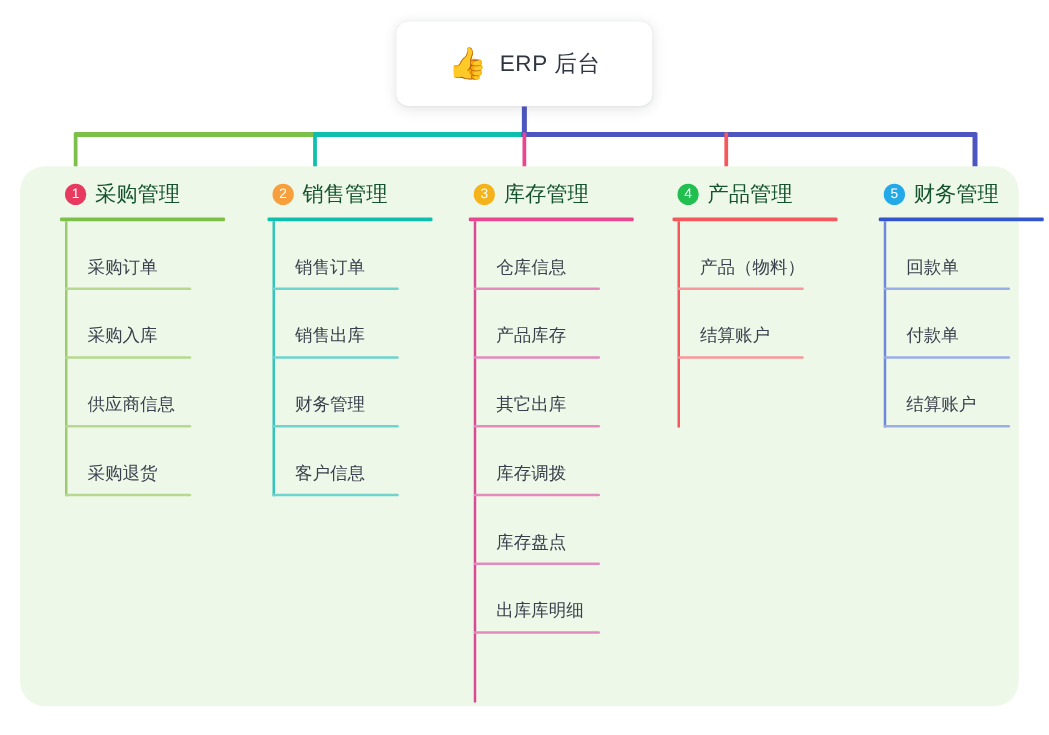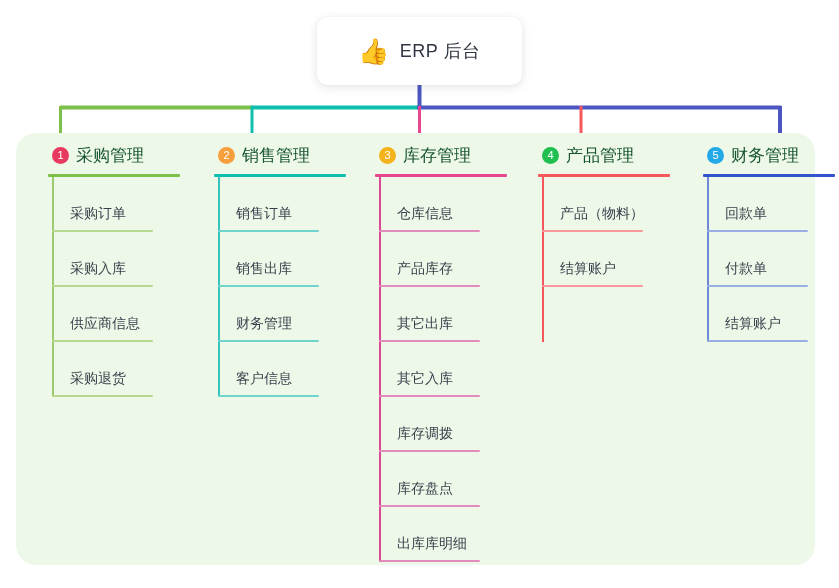--- a/index.html
+++ b/index.html
@@ -251,24 +251,20 @@
           </div>
           <div class="leaf">
             <span class="leaf-text">产品库存</span>
             <div class="leaf-rule" style="background: rgb(227, 139, 189);"></div>
           </div>
           <div class="leaf">
             <span class="leaf-text">其它出库</span>
             <div class="leaf-rule" style="background: rgb(227, 139, 189);"></div>
           </div>
           <div class="leaf">
-            <span class="leaf-text">其它入库</span>
-            <div class="leaf-rule" style="background: rgb(227, 139, 189);"></div>
-          </div>
-          <div class="leaf">
             <span class="leaf-text">库存调拨</span>
             <div class="leaf-rule" style="background: rgb(227, 139, 189);"></div>
           </div>
           <div class="leaf">
             <span class="leaf-text">库存盘点</span>
             <div class="leaf-rule" style="background: rgb(227, 139, 189);"></div>
           </div>
           <div class="leaf">
             <span class="leaf-text">出库库明细</span>
             <div class="leaf-rule" style="background: rgb(227, 139, 189);"></div>

